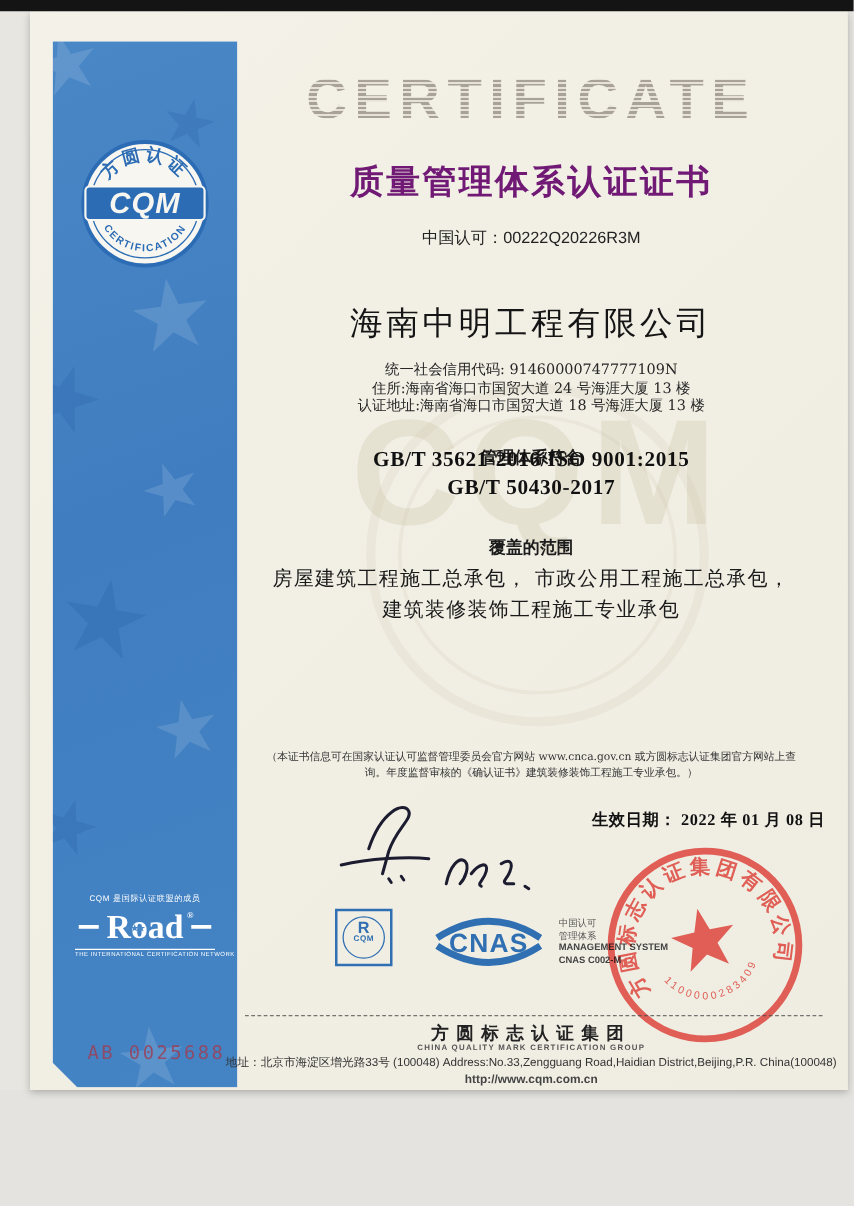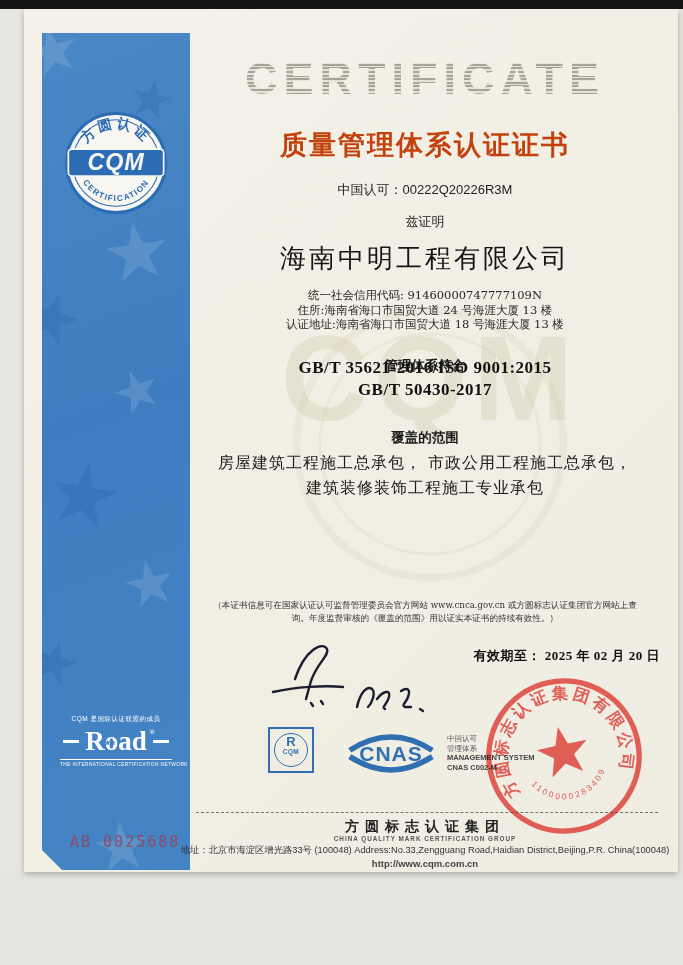--- a/index.html
+++ b/index.html
@@ -51,21 +51,21 @@
 
   .certificate-wm {
     position:absolute; left:0; top:44px; width:470px; text-align:center;
     font-size:45px; font-weight:bold; letter-spacing:6px;
     background:repeating-linear-gradient(180deg,#a8a298 0 2px,#e6e2d7 2px 3.6px);
     -webkit-background-clip:text; background-clip:text; color:transparent;
     font-stretch:condensed;
   }
   .doc-title {
     position:absolute; left:0; top:118px; width:470px; text-align:center;
-    font-size:27px; font-weight:bold; color:#c2410c; letter-spacing:2px;
+    font-size:27px; font-weight:bold; color:#701a75; letter-spacing:2px;
     font-family:"Liberation Sans", sans-serif;
   }
   .cert-no-line { position:absolute; left:0; top:172px; width:470px; text-align:center; font-size:13px; color:#222; }
   .cert-no-line b { font-weight:normal; font-family:"Liberation Sans",sans-serif; }
   .certify-intro { position:absolute; left:0; top:204px; width:470px; text-align:center; font-size:13px; color:#222; font-family:"Liberation Serif",serif; }
   .company-name {
     position:absolute; left:0; top:232px; width:470px; text-align:center;
     font-size:26px; color:#151515; font-family:"DejaVu Serif", serif; letter-spacing:3px;
   }
   .info-line { position:absolute; left:0; width:470px; text-align:center; font-size:11.5px; color:#262626; font-family:"DejaVu Serif",serif; }
@@ -175,53 +175,52 @@
   </svg>
 
   <div class="certificate-wm">CERTIFICATE</div>
 
   <div class="doc-title">质量管理体系认证证书</div>
 
   <div class="cert-no-line">
     <span>中国认可：</span><b>00222Q20226R3M</b>
   </div>
 
-  <div class="certify-intro">兹证明</div>
 
   <div class="company-name">海南中明工程有限公司</div>
 
   <div class="info-line credit-code">统一社会信用代码: 91460000747777109N</div>
   <div class="info-line addr1">住所:海南省海口市国贸大道 24 号海涯大厦 13 楼</div>
   <div class="info-line addr2">认证地址:海南省海口市国贸大道 18 号海涯大厦 13 楼</div>
 
   <div class="sys-conform">管理体系符合</div>
   <div class="std std1">GB/T 35621-2016/ISO 9001:2015</div>
   <div class="std std2">GB/T 50430-2017</div>
 
   <div class="scope-label">覆盖的范围</div>
   <div class="scope-line scope1">房屋建筑工程施工总承包， 市政公用工程施工总承包，</div>
   <div class="scope-line scope2">建筑装修装饰工程施工专业承包</div>
 
   <div class="note note1">（本证书信息可在国家认证认可监督管理委员会官方网站 www.cnca.gov.cn 或方圆标志认证集团官方网站上查</div>
-  <div class="note note2">询。年度监督审核的《覆盖的范围》用以证实本证书的持续有效性。）</div>
+  <div class="note note2">询。年度监督审核的《确认证书》建筑装修装饰工程施工专业承包。）</div>
 
   <svg class="signature" viewBox="0 0 170 85">
     <g fill="none" stroke="#1c1c30" stroke-width="2.4" stroke-linecap="round" stroke-linejoin="round">
       <path d="M30,42 C40,12 58,4 62,12 C65,18 52,26 46,44 L41,62"></path>
       <path d="M8,55 C30,50 60,48 78,50"></path>
       <path d="M46,66 l2,3 M56,64 l2,3"></path>
       <path d="M92,70 C95,56 102,48 107,52 C111,56 107,66 103,70"></path>
       <path d="M112,62 C118,54 126,52 124,60 C122,68 116,70 120,72"></path>
       <path d="M136,54 C142,50 146,52 143,60 C141,66 136,68 140,70 L146,70"></path>
       <path d="M155,72 l3,2"></path>
     </g>
   </svg>
 
   <div class="dates">
-    <div>有效期至： 2025 年 02 月 20 日</div>
+    <div>生效日期： 2022 年 01 月 08 日</div>
   </div>
 
   <div class="rcqm-box">
     <div class="rcqm-circle">
       <div class="rcqm-r">R</div>
       <div class="rcqm-cqm">CQM</div>
     </div>
   </div>
 
   <div class="cnas-wrap">

